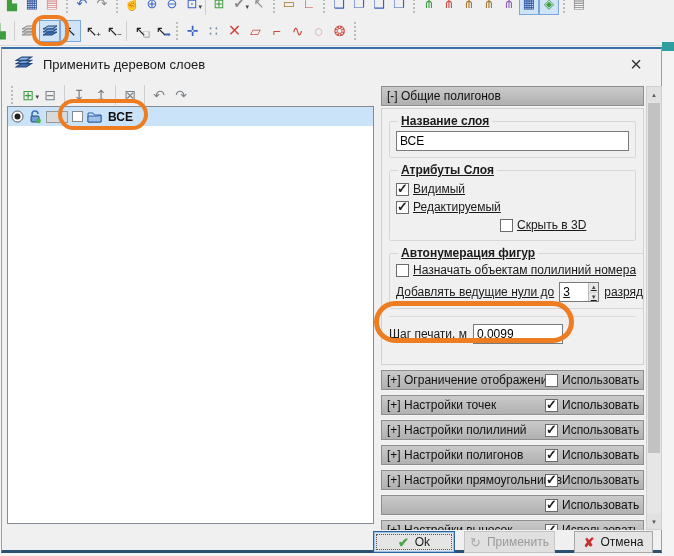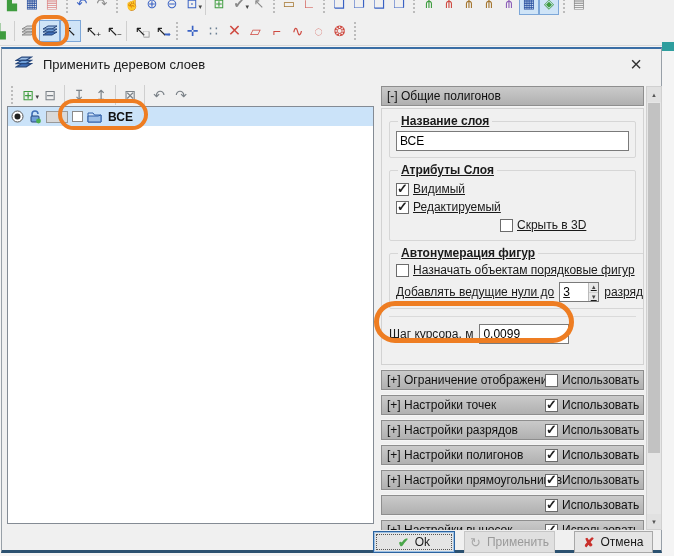--- a/index.html
+++ b/index.html
@@ -294,60 +294,60 @@
             <span class="cb"></span>
             <span>Скрыть в 3D</span>
             </span>
         </div>
       </fieldset>
 
       <fieldset>
         <legend>Автонумерация фигур</legend>
         <span class="cb-item">
           <span class="cb"></span>
-          <span>Назначать объектам порядковые фигур</span>
+          <span>Назначать объектам полилиний номера</span>
           </span>
         <div class="num-row">
           <span>Добавлять ведущие нули до</span>
           <span class="spinbox" style="width:40px">
             <input class="spin-val" value="3" style="">
             <span class="spin-btns">
                 <span>▲</span>
                 <span>▼</span>
               </span>
           </span>
           <span>разрядов</span>
         </div>
       </fieldset>
 
       <div class="divider"></div>
 
       <div class="plain-row">
-        <span>Шаг курсора, м</span>
+        <span>Шаг печати, м</span>
         <input class="txt-input" style="width: 90px;" value="0.0099">
       </div>
 
     </div>
 
     <div class="sec-bar">
       <span>[+] Ограничение отображения</span>
       <span class="use-wrap">
         <span class="cb"></span>
         <span style="margin-left:4px">Использовать</span>
         </span>
     </div>
     <div class="sec-bar">
       <span>[+] Настройки точек</span>
       <span class="use-wrap">
         <span class="cb checked"></span>
         <span style="margin-left:4px">Использовать</span>
         </span>
     </div>
     <div class="sec-bar">
-      <span>[+] Настройки разрядов</span>
+      <span>[+] Настройки полилиний</span>
       <span class="use-wrap">
         <span class="cb checked"></span>
         <span style="margin-left:4px">Использовать</span>
         </span>
     </div>
     <div class="sec-bar">
       <span>[+] Настройки полигонов</span>
       <span class="use-wrap">
         <span class="cb checked"></span>
         <span style="margin-left:4px">Использовать</span>

